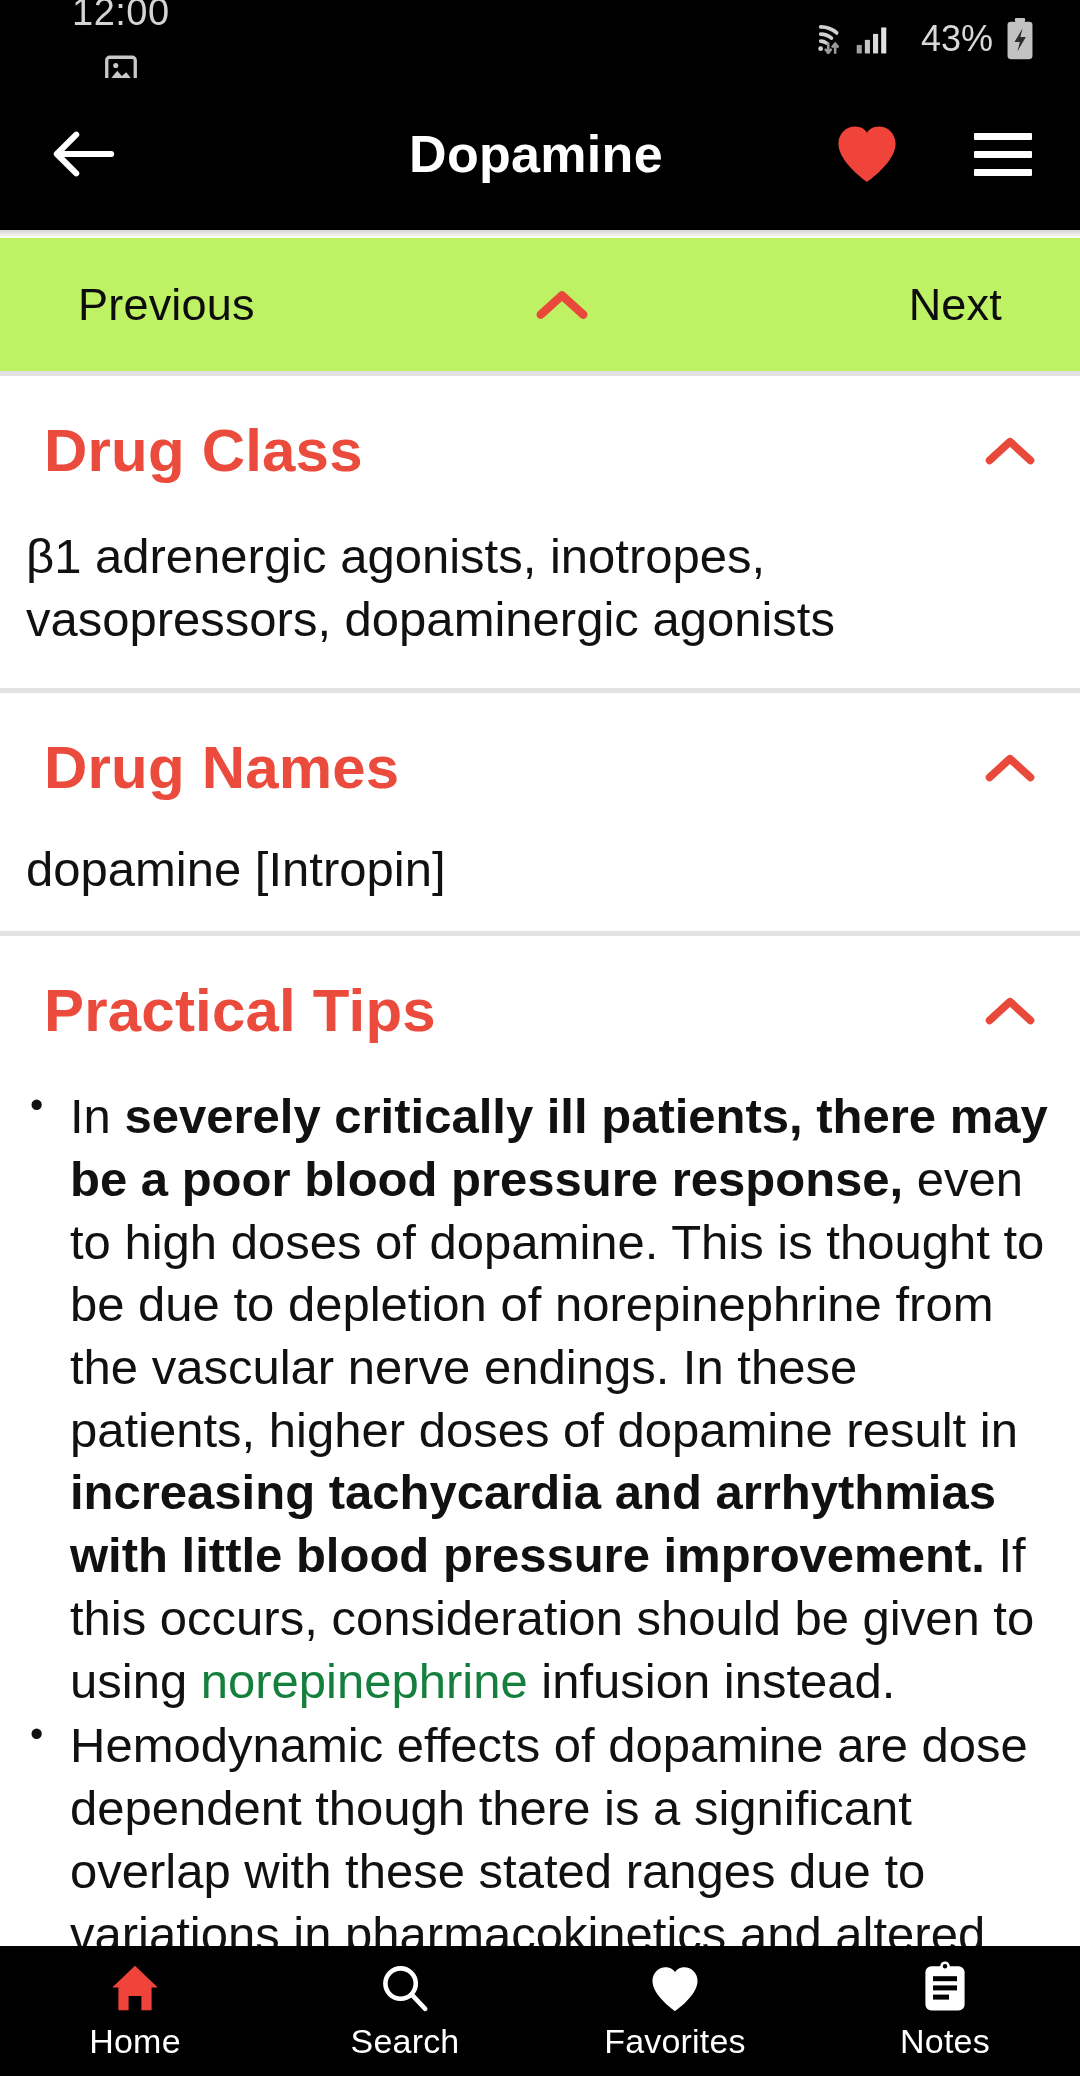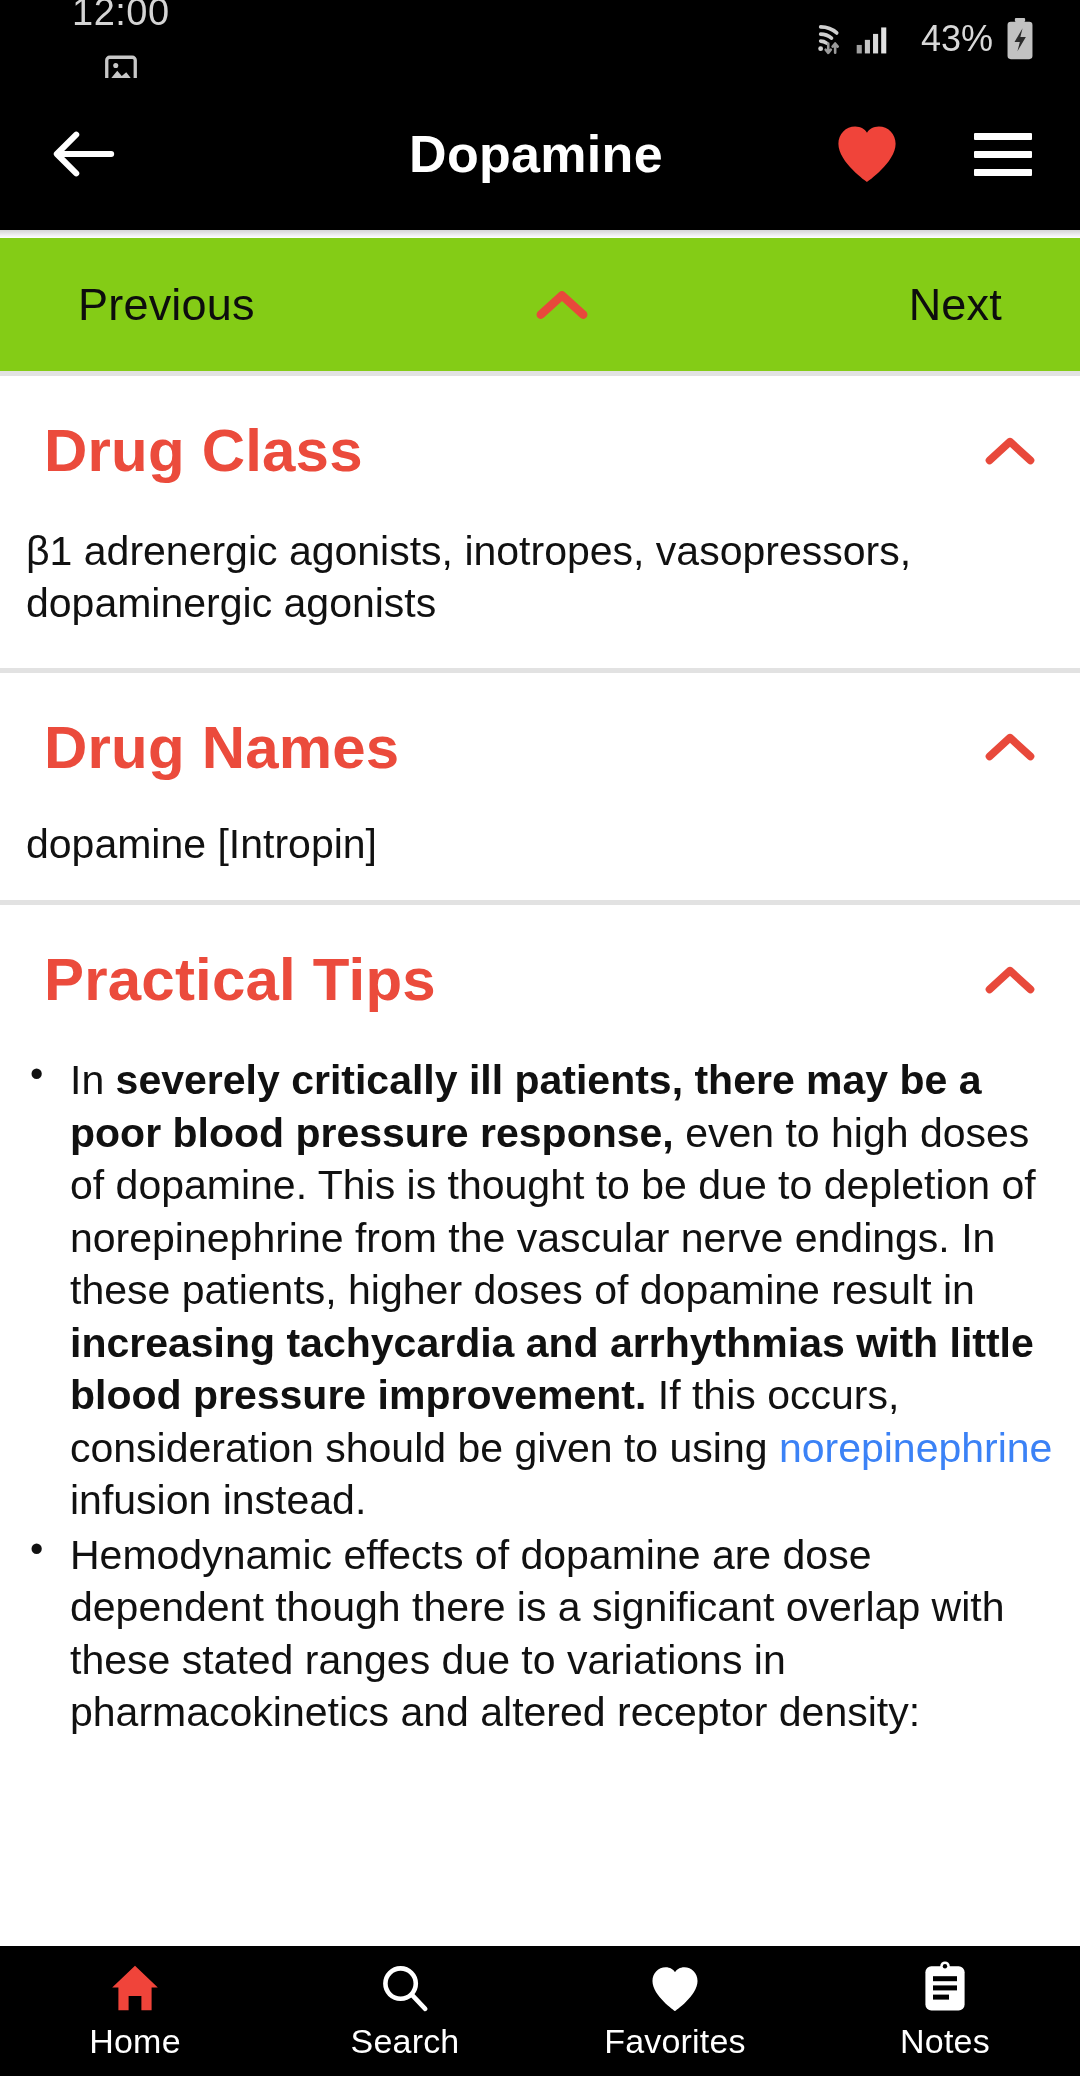--- a/index.html
+++ b/index.html
@@ -93,21 +93,21 @@
     height: 8px;
     background: linear-gradient(to bottom, rgba(0,0,0,0.17), rgba(0,0,0,0));
   }
 
   
   .prevnext {
     height: 133px;
     display: flex;
     align-items: center;
     padding: 0 78px;
-    background: #84cc16;
+    background: #bef264;
   }
   .pn-label {
     font-size: 45px;
     color: #0d0d0d;
     font-weight: 400;
     letter-spacing: 0.2px;
   }
   .pn-mid { flex: 1; display: flex; justify-content: center; padding-right: 40px;}
   .divider { height: 5px; background: #e2e2e2; }
 
@@ -120,21 +120,21 @@
     padding: 40px 44px 22px 44px;
   }
   .sec-title {
     color: #eb4b3c;
     font-size: 60px;
     font-weight: 700;
     letter-spacing: 0.2px;
   }
   .sec-body {
     padding: 18px 26px 38px 26px;
-    font-size: 41px;
+    font-size: 49px;
     line-height: 1.28;
     color: #111111;
   }
   .sec-body.tight { padding-top: 14px; padding-bottom: 30px; }
 
   
   ul.bullets { list-style: none; padding: 0; margin: 0; }
   ul.bullets > li {
     position: relative;
     padding-left: 44px;
@@ -159,21 +159,21 @@
     content: "";
     position: absolute;
     left: 16px;
     top: 20px;
     width: 0; height: 0;
     border-left: 17px solid #111111;
     border-top: 11px solid transparent;
     border-bottom: 11px solid transparent;
   }
   b, .b { font-weight: 700; }
-  .link { color: #3b82f6; }
+  .link { color: #15803d; }
 
   
   .bottom-nav {
     position: absolute;
     left: 0; bottom: 0;
     width: 1080px;
     height: 130px;
     background: #000000;
     display: flex;
     align-items: center;

